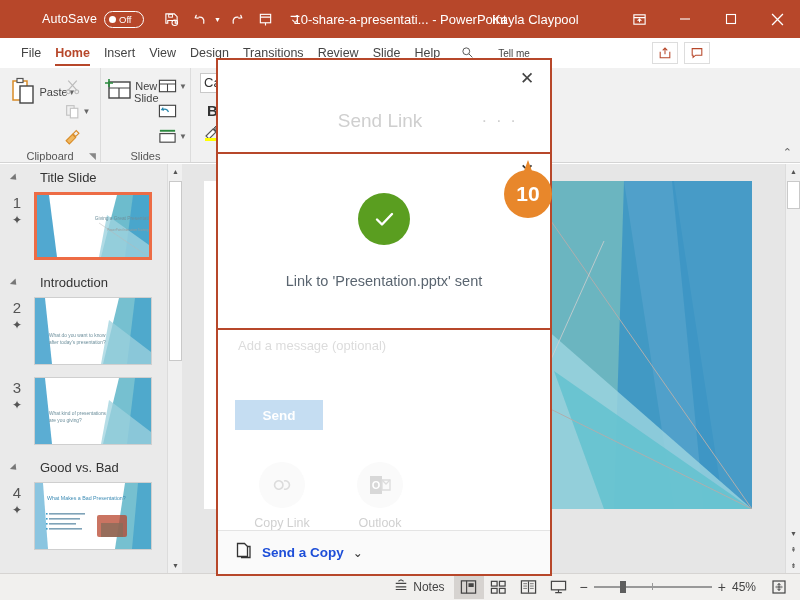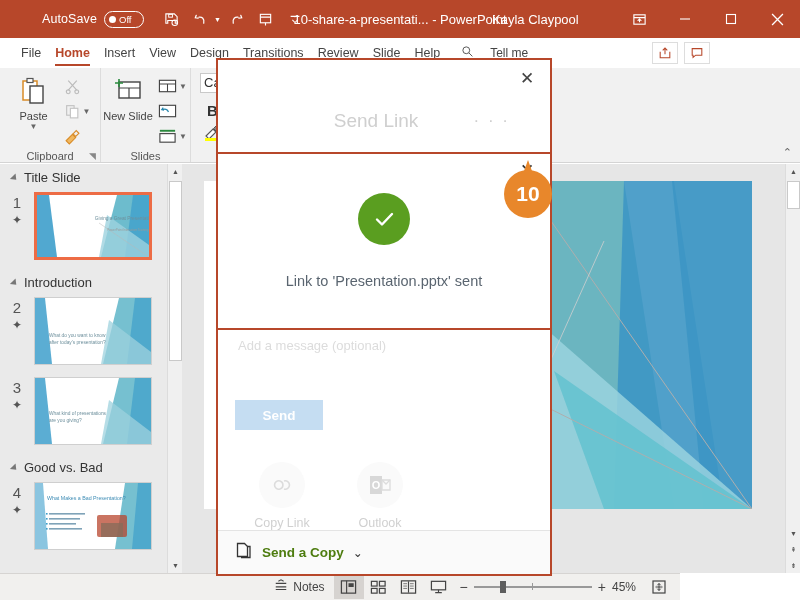--- a/index.html
+++ b/index.html
@@ -49,56 +49,56 @@
   .rtab {
     font-size: 12.5px; color: #444; padding: 0 7px; height: 30px;
     display: flex; align-items: center; position: relative; white-space: nowrap;
   }
   .rtab:first-child { margin-left: 14px; }
   .rtab.active { color: #b7472a; font-weight: 600; }
   .rtab.active::after {
     content: ""; position: absolute; left: 7px; right: 7px; bottom: 2px;
     height: 2.5px; background: #b7472a;
   }
-  .tellme { display: flex; align-items: center; gap: 16px; margin-left: 14px; color: #444; font-size: 12px; }
+  .tellme { display: flex; align-items: center; gap: 24px; margin-left: 14px; color: #444; font-size: 10px; }
   .tbbtns { position: absolute; right: 6px; display: flex; gap: 6px; }
   .tbbtn {
     width: 26px; height: 22px; border: 1px solid #ddd; background: #fff;
     display: flex; align-items: center; justify-content: center;
   }
 
   
   .ribbon {
     position: absolute; left: 0; top: 68px; width: 800px; height: 95px;
     background: #f1f1f1; border-bottom: 1px solid #d4d4d4;
     display: flex; align-items: stretch;
   }
   .rgroup { position: relative; display: flex; flex-direction: column; align-items: center; padding: 0 6px; }
   .rgroup + .rgroup { border-left: 1px solid #dcdcdc; }
   .rgbody { flex: 1; display: flex; align-items: flex-start; padding-top: 4px; gap: 2px; }
   .rglabel { font-size: 11px; color: #555; height: 17px; line-height: 17px; }
   .bigbtn {
-    width: 52px; display: flex; flex-direction: column; align-items: center;
+    width: 52px; display: flex; align-items: center;
     font-size: 11px; color: #444; padding-top: 2px;
   }
   .bigbtn .glyph { height: 36px; display: flex; align-items: center; justify-content: center; }
   .bigbtn .cap { line-height: 12px; text-align: center; }
   .caret { font-size: 8px; color: #666; line-height: 8px; margin-top: 1px; }
   .smallcol { display: flex; flex-direction: column; gap: 1px; padding-top: 2px; }
   .smallbtn { display: flex; align-items: center; gap: 2px; height: 24px; padding: 0 2px; }
   .dlglaunch { position: absolute; right: 4px; bottom: 1px; font-size: 9px; color: #888; }
   .collapse { position: absolute; right: 8px; bottom: 3px; font-size: 11px; color: #666; }
 
   
   .slidepanel {
     position: absolute; left: 0; top: 164px; width: 182px; bottom: 27px;
     background: #eaeaea; overflow: hidden;
   }
   .sectionhdr {
-    display: flex; align-items: center; gap: 7px;
+    display: flex; align-items: center; gap: 23px;
     font-size: 13px; color: #333; padding: 6px 0 4px 12px;
   }
   .tri { width: 0; height: 0; border-left: 5px solid #777; border-top: 4px solid transparent; border-bottom: 4px solid transparent; transform: rotate(45deg); }
   .sliderow { display: flex; align-items: flex-start; padding: 3px 0 9px 0; }
   .slidenum {
     width: 34px; text-align: center; font-size: 15px; color: #555;
     display: flex; flex-direction: column; align-items: center; padding-top: 2px;
   }
   .starico { font-size: 12px; color: #555; margin-top: 2px; }
   .thumb {
@@ -131,21 +131,21 @@
     position: absolute; width: 15px; background: #f0f0f0; border-left: 1px solid #dcdcdc;
   }
   .sbtn {
     width: 15px; height: 15px; background: #f0f0f0; display: flex;
     align-items: center; justify-content: center; font-size: 7px; color: #555;
   }
   .sthumb { position: absolute; left: 1px; width: 13px; background: #fff; border: 1px solid #c9c9c9; }
 
   
   .statusbar {
-    position: absolute; left: 0; bottom: 0; width: 680px; height: 27px;
+    position: absolute; left: 0; bottom: 0; width: 800px; height: 27px;
     background: #f1f0ee; border-top: 1px solid #d6d4d2;
     display: flex; align-items: center; justify-content: flex-end;
   }
   .sbitem { display: flex; align-items: center; gap: 5px; font-size: 12px; color: #444; padding: 0 9px; height: 27px; }
   .viewbtn { width: 30px; height: 24px; display: flex; align-items: center; justify-content: center; }
   .viewbtn.active { background: #d6d3d0; }
   .zoomslider { display: flex; align-items: center; gap: 6px; padding: 0 6px; }
   .track { width: 118px; height: 1.5px; background: #999; position: relative; }
   .tmark { position: absolute; top: -3px; width: 1px; height: 7px; background: #999; }
   .thandle { position: absolute; top: -5px; width: 6px; height: 12px; background: #5e5e5e; }
@@ -156,21 +156,21 @@
     background: #fff; border: 2px solid #b7472a; z-index: 40;
     display: flex; flex-direction: column;
   }
   .dlghead { position: relative; height: 92px; }
   .dlgclose {
     position: absolute; right: 12px; top: 7px; width: 22px; height: 22px;
     display: flex; align-items: center; justify-content: center;
     font-size: 17px; color: #444; line-height: 1;
   }
   .dlgtitlerow {
-    position: absolute; left: 0; right: 16px; top: 36px; height: 50px;
+    position: absolute; left: 0; right: 8px; top: 36px; height: 50px;
     display: flex; align-items: center; justify-content: center;
   }
   .dlgtitle { font-size: 19px; color: #cfcfcf; }
   .dlgdots { position: absolute; right: 24px; font-size: 17px; color: #cfcfcf; letter-spacing: 2px; }
 
   .confirm {
     position: relative; height: 178px; border-top: 2px solid #b7472a;
     border-bottom: 2px solid #b7472a;
     display: flex; flex-direction: column; align-items: center; justify-content: center;
     background: #fff;
@@ -197,21 +197,21 @@
   .shareopt { width: 76px; display: flex; flex-direction: column; align-items: center; gap: 8px; }
   .shareopt .circ {
     width: 46px; height: 46px; border-radius: 50%; background: #fafafa;
     display: flex; align-items: center; justify-content: center;
   }
   .shareopt .lbl { font-size: 12.5px; color: #d0d0d0; }
   .dlgfoot {
     margin-top: auto; height: 44px; border-top: 1px solid #e4e4e4; background: #fafafa;
     display: flex; align-items: center; gap: 9px; padding-left: 17px;
   }
-  .footlbl { font-size: 13.5px; color: #4d7c0f; font-weight: 600; }
+  .footlbl { font-size: 13.5px; color: #1d4ed8; font-weight: 600; }
 
   
   .badge {
     position: absolute; left: 504px; top: 160px; z-index: 60;
     width: 48px; height: 58px;
   }
   .badge .num {
     position: absolute; left: 0; top: 10px; width: 48px; height: 48px;
     border-radius: 50%; background: #e8872b; color: #fff;
     display: flex; align-items: center; justify-content: center;

